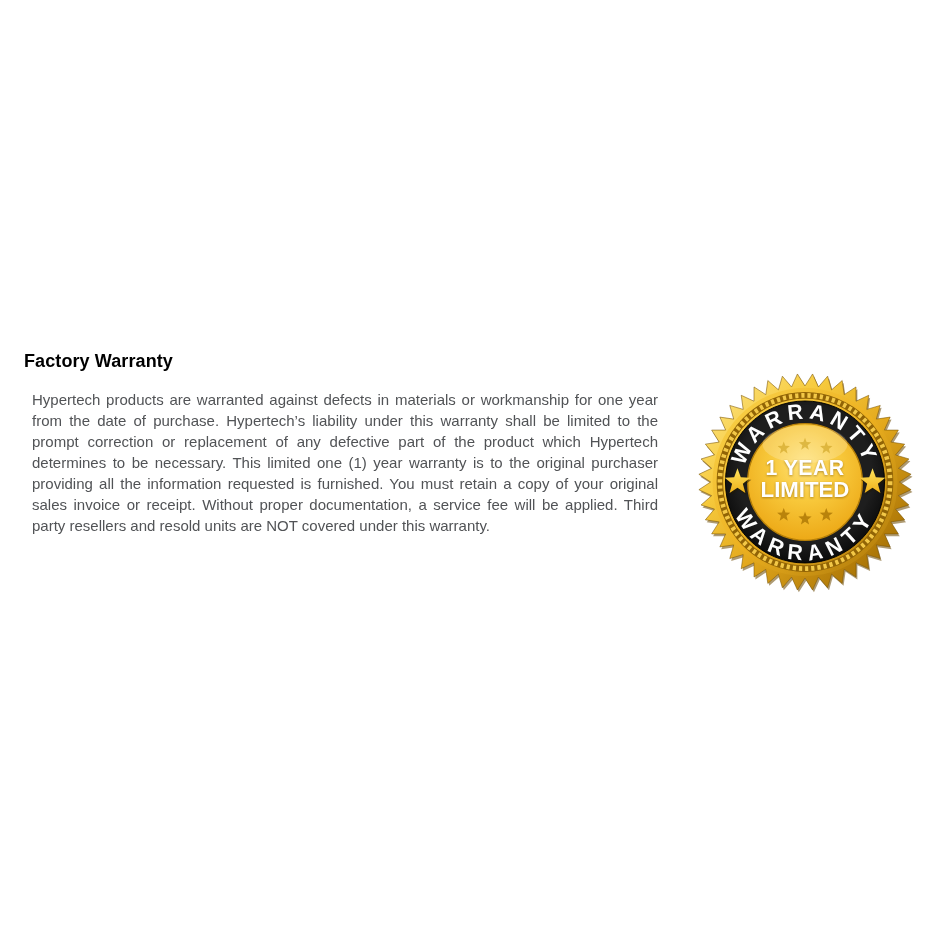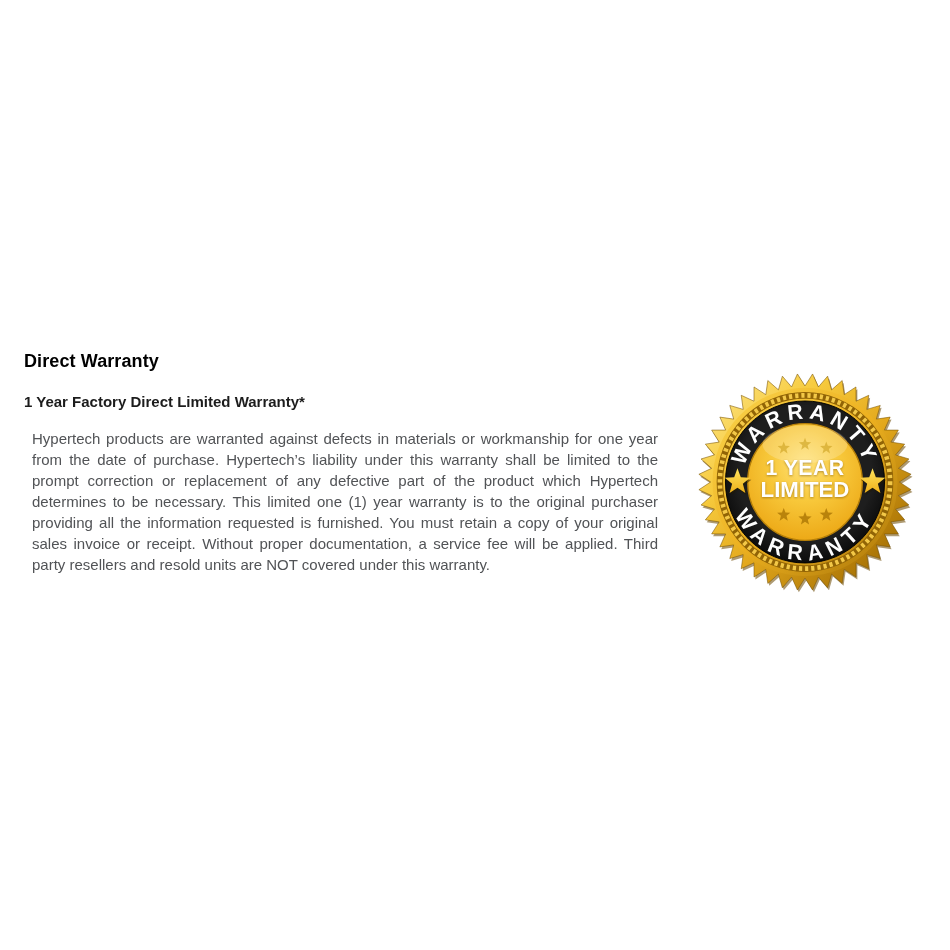--- a/index.html
+++ b/index.html
@@ -64,22 +64,21 @@
     text-anchor: middle;
     filter: drop-shadow(0 1.5px 1px rgba(90,55,0,0.45));
   }
 </style>
 </head>
 <body>
 
 <div class="page">
 
   <section class="content">
-    <h1>Direct Warranty</h1>
-    <h2>1 Year Factory Direct Limited Warranty*</h2>
+    <h1>Factory Warranty</h1>
     <p>Hypertech products are warranted against defects in materials or workmanship for one year from the date of purchase. Hypertech’s liability under this warranty shall be limited to the prompt correction or replacement of any defective part of the product which Hypertech determines to be necessary. This limited one (1) year warranty is to the original purchaser providing all the information requested is furnished. You must retain a copy of your original sales invoice or receipt. Without proper documentation, a service fee will be applied. Third party resellers and resold units are NOT covered under this warranty.</p>
   </section>
 
   <div class="badge">
     <svg viewBox="0 0 240 240" preserveAspectRatio="none" xmlns="http://www.w3.org/2000/svg" xmlns:xlink="http://www.w3.org/1999/xlink">
       <defs>
         <linearGradient id="gOuter" x1="0" y1="0" x2="1" y2="1">
           <stop offset="0" stop-color="#fdea96"></stop>
           <stop offset="0.3" stop-color="#f7cb3e"></stop>
           <stop offset="0.55" stop-color="#e3a81c"></stop>

